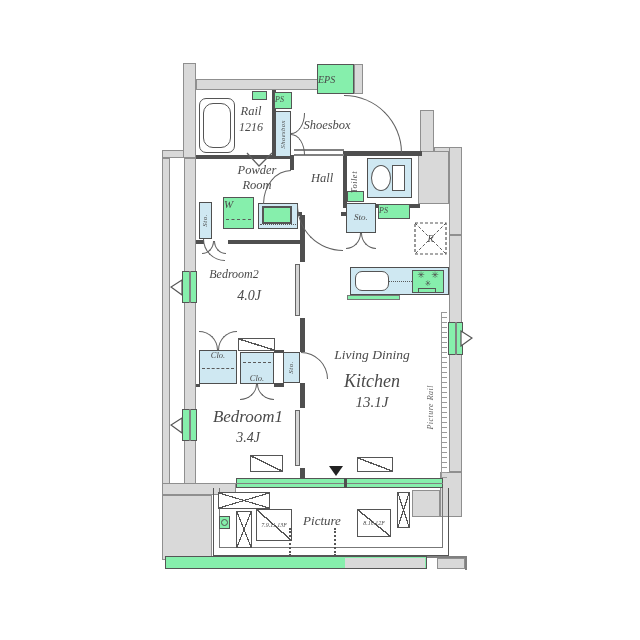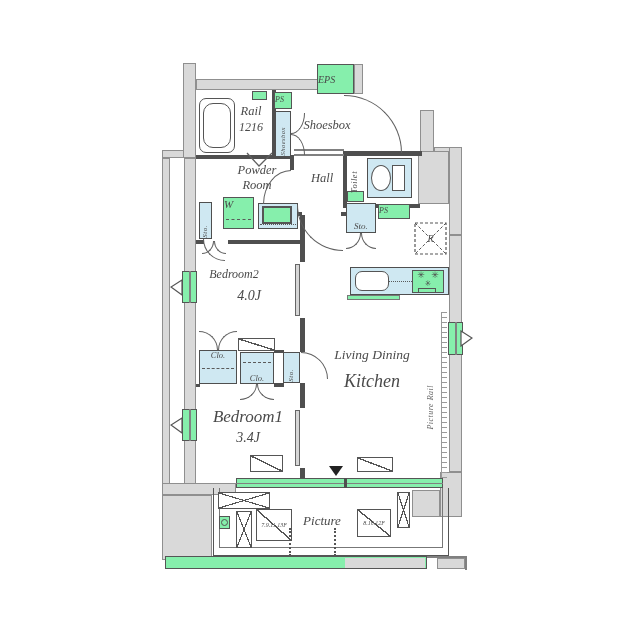--- a/index.html
+++ b/index.html
@@ -3,21 +3,21 @@
 <meta charset="utf-8">
 <style>
   *{box-sizing:border-box;margin:0;padding:0}
   html,body{width:640px;height:640px;background:#fff}
   body{font-family:"Liberation Serif","DejaVu Serif",serif;color:#4a4a4a}
   #plan{position:relative;width:640px;height:640px;background:#fff;overflow:hidden}
   .wall{position:absolute;background:var(--wall,#d9d9d9);border:1px solid #8f8f8f}
   .ln{position:absolute;background:#4f4f4f}
   .thin{position:absolute;background:#808080}
   .box{position:absolute;background:#86efac;border:1.4px solid #555;display:flex;align-items:center;justify-content:flex-start}
-  .blue{position:absolute;background:var(--fixture,#cfe8f2);border:1.2px solid #4f4f4f;display:flex;align-items:flex-end;justify-content:center}
+  .blue{position:absolute;background:var(--fixture,#cfe8f2);border:1.2px solid #4f4f4f;display:flex;align-items:center;justify-content:center}
   .lbl{position:absolute;font-style:italic;color:#4a4a4a;text-align:center;line-height:1.1;white-space:nowrap}
   .vlbl{writing-mode:vertical-rl;transform:rotate(180deg);letter-spacing:.5px}
   .arc{position:absolute;border:1.3px solid #5f5f5f;background:transparent}
   .arc-tr{border-left:none;border-bottom:none;border-top-right-radius:100%}
   .arc-tl{border-right:none;border-bottom:none;border-top-left-radius:100%}
   .arc-br{border-left:none;border-top:none;border-bottom-right-radius:100%}
   .arc-bl{border-right:none;border-top:none;border-bottom-left-radius:100%}
   .diag{position:absolute;background:#fff;border:1.2px solid #555;display:flex;align-items:center;justify-content:center}
   .diag::after{content:"";position:absolute;inset:0;background:linear-gradient(to top right,transparent calc(50% - .7px),#555 calc(50% - .7px),#555 calc(50% + .7px),transparent calc(50% + .7px))}
   .xbox{position:absolute;background:#fff;border:1.2px solid #555}
@@ -219,15 +219,16 @@
   <div class="lbl" style="left:294px;top:119px;width:66px;font-size:12.5px">Shoesbox</div>
   <div class="lbl" style="left:224px;top:164px;width:66px;font-size:12.5px">Powder</div>
   <div class="lbl" style="left:224px;top:179px;width:66px;font-size:12.5px">Room</div>
   <div class="lbl" style="left:300px;top:172px;width:44px;font-size:12.5px">Hall</div>
   <div class="lbl" style="left:191px;top:268px;width:86px;font-size:12px">Bedroom2</div>
   <div class="lbl" style="left:206px;top:288px;width:86px;font-size:14px">4.0J</div>
   <div class="lbl" style="left:204px;top:408px;width:88px;font-size:17px">Bedroom1</div>
   <div class="lbl" style="left:204px;top:430px;width:88px;font-size:14px">3.4J</div>
   <div class="lbl" style="left:320px;top:348px;width:104px;font-size:13.5px">Living Dining</div>
   <div class="lbl" style="left:320px;top:372px;width:104px;font-size:18px">Kitchen</div>
+  <div class="lbl" style="left:320px;top:394px;width:104px;font-size:15px">13.1J</div>
   <div class="lbl" style="left:292px;top:514px;width:60px;font-size:13px">Picture</div>
 
 </div>
 
 </body></html>

